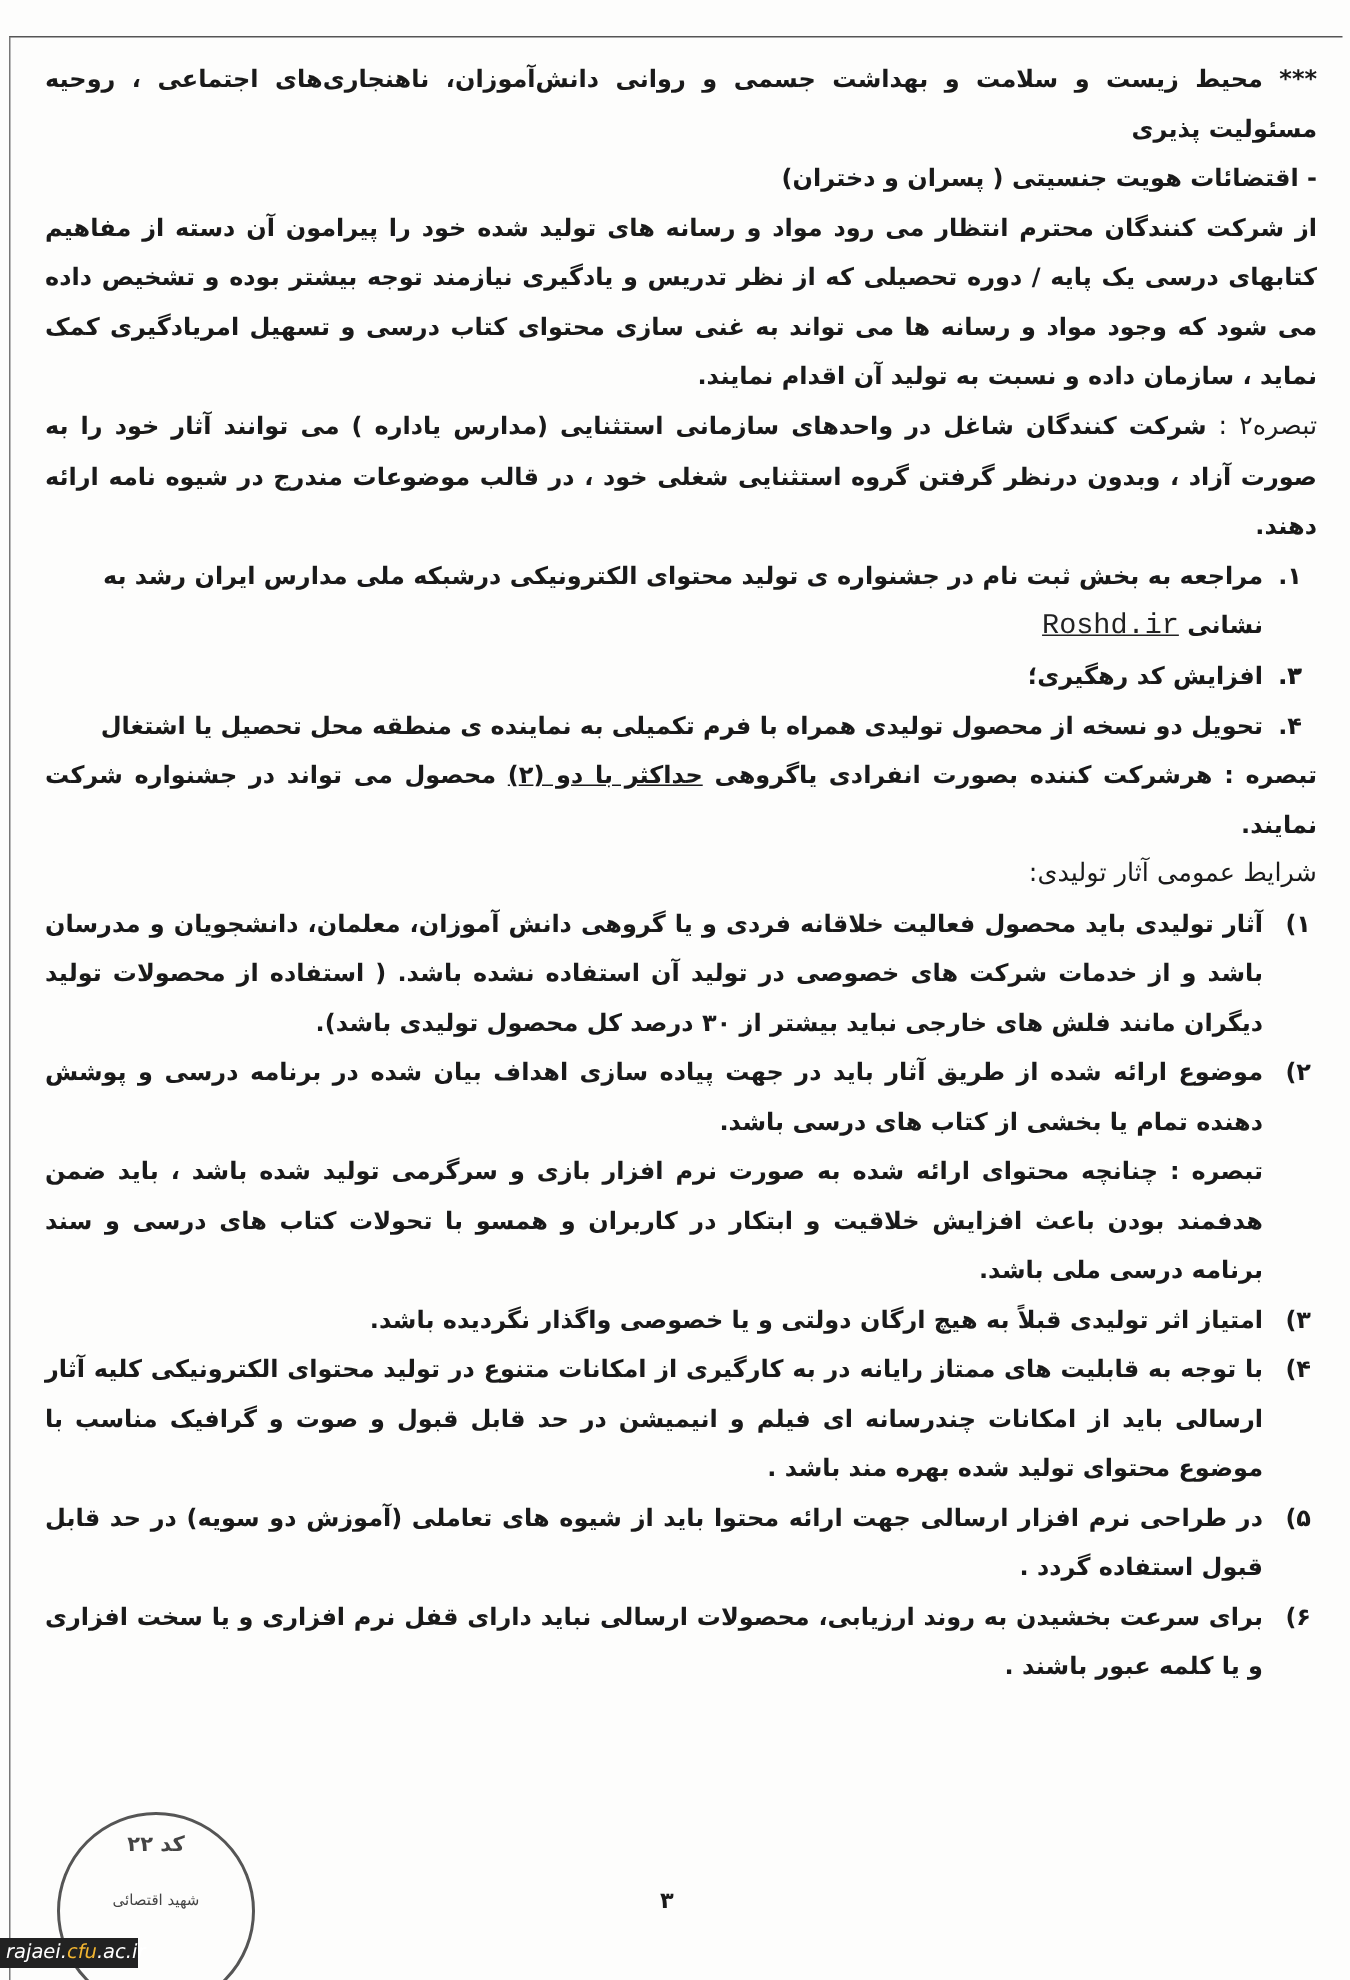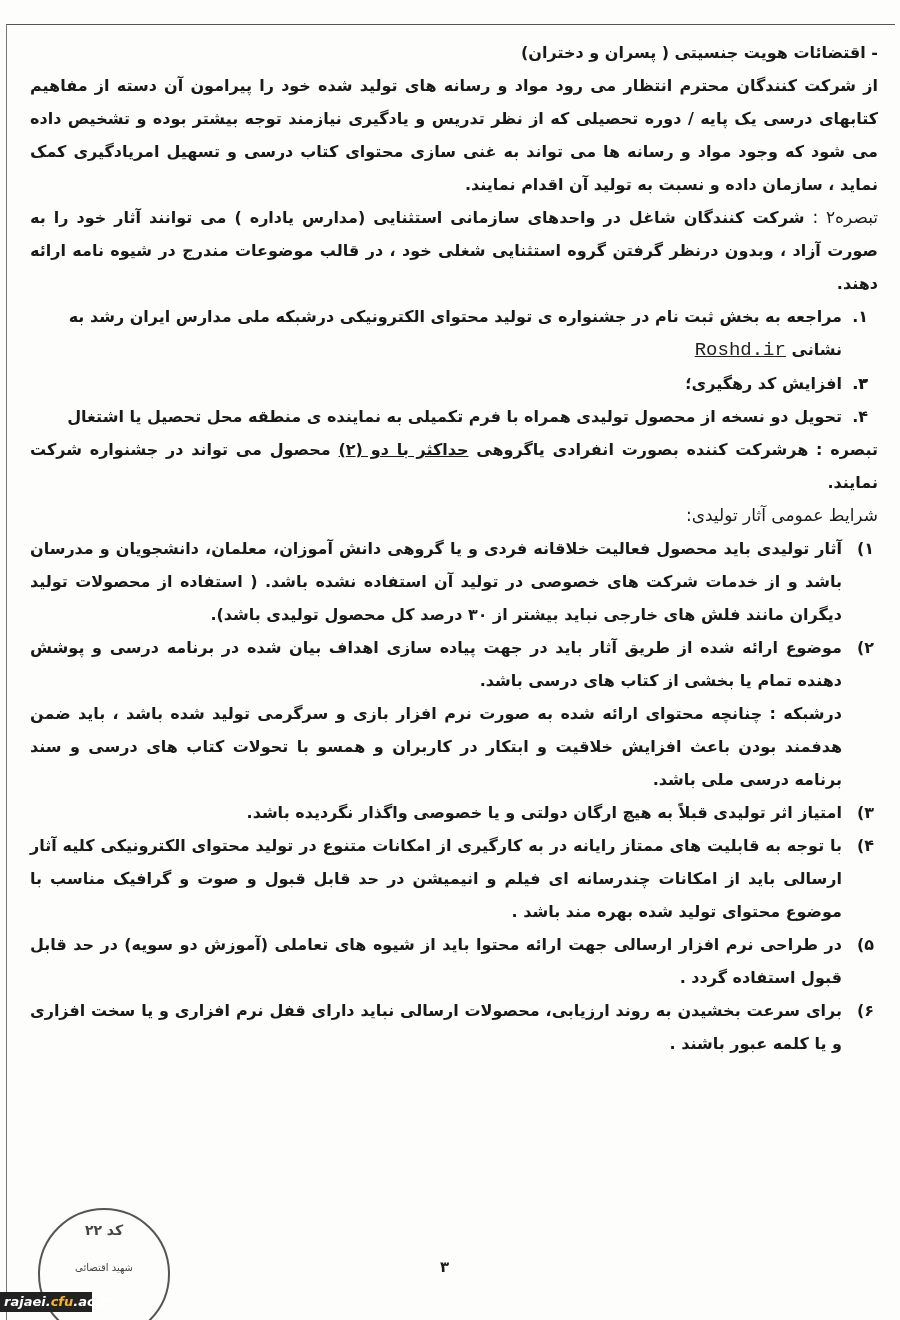--- a/index.html
+++ b/index.html
@@ -29,31 +29,32 @@
   }
   .stamp {
     position: absolute; left: 38px; top: 1208px; width: 128px; height: 128px;
     border: 2px solid #555; border-radius: 50%; color: #444;
     font-size: 11px; text-align: center; direction: rtl;
   }
   .stamp .code { position: absolute; top: 12px; left: 0; right: 0; font-size: 14px; font-weight: bold; }
   .stamp .mid { position: absolute; top: 52px; left: 0; right: 0; font-size: 10px; }
   .watermark {
     position: absolute; left: 0; top: 1292px; width: 88px; height: 20px; background: #222;
-    color: #fff; font-size: 13px; font-style: italic; font-weight: bold; line-height: 20px;
+    color: #fff; font-size: 13px; font-style: italic; font-weight: normal; line-height: 20px;
     padding-left: 4px; font-family: "DejaVu Sans", sans-serif;
   }
   .watermark .hl { color: #f2b531; }
 </style>
 </head>
 <body>
 
 <div class="page-frame"></div>
 
 <div class="content">
+  <p class="p">*** محیط زیست و سلامت و بهداشت جسمی و روانی دانش‌آموزان، ناهنجاری‌های اجتماعی ، روحیه مسئولیت پذیری</p>
   <p class="p">- اقتضائات هویت جنسیتی ( پسران و دختران)</p>
   <p class="p">از شرکت کنندگان محترم انتظار می رود مواد و رسانه های تولید شده خود را پیرامون آن دسته از مفاهیم کتابهای درسی یک پایه / دوره تحصیلی که از نظر تدریس و یادگیری نیازمند توجه بیشتر بوده و تشخیص داده می شود که وجود مواد و رسانه ها می تواند به غنی سازی محتوای کتاب درسی و تسهیل امریادگیری کمک نماید ، سازمان داده و نسبت به تولید آن اقدام نمایند.</p>
 
   <p class="p">
     <span class="bold-head">تبصره۲ :</span>
     <span>شرکت کنندگان شاغل در واحدهای سازمانی استثنایی (مدارس یاداره ) می توانند آثار خود را به صورت آزاد ، وبدون درنظر گرفتن گروه استثنایی شغلی خود ، در قالب موضوعات مندرج در شیوه نامه ارائه دهند.</span>
   </p>
 
   <ul class="num-list">
     <li>
@@ -80,21 +81,21 @@
 
   <p class="p bold-head">شرایط عمومی آثار تولیدی:</p>
   <ul class="num-list cond">
     <li>
       <span class="num">۱)</span>
       <span>آثار تولیدی باید محصول فعالیت خلاقانه فردی و یا گروهی دانش آموزان، معلمان، دانشجویان و مدرسان باشد و از خدمات شرکت های خصوصی در تولید آن استفاده نشده باشد. ( استفاده از محصولات تولید دیگران مانند فلش های خارجی نباید بیشتر از ۳۰ درصد کل محصول تولیدی باشد).</span>
     </li>
     <li>
       <span class="num">۲)</span>
       <span>موضوع ارائه شده از طریق آثار باید در جهت پیاده سازی اهداف بیان شده در برنامه درسی و پوشش دهنده تمام یا بخشی از کتاب های درسی باشد.</span>
-      <div>درشبکه : چنانچه محتوای ارائه شده به صورت نرم افزار بازی و سرگرمی تولید شده باشد ، باید ضمن هدفمند بودن باعث افزایش خلاقیت و ابتکار در کاربران و همسو با تحولات کتاب های درسی و سند برنامه درسی ملی باشد.</div>
+      <div>تبصره : چنانچه محتوای ارائه شده به صورت نرم افزار بازی و سرگرمی تولید شده باشد ، باید ضمن هدفمند بودن باعث افزایش خلاقیت و ابتکار در کاربران و همسو با تحولات کتاب های درسی و سند برنامه درسی ملی باشد.</div>
     </li>
     <li>
       <span class="num">۳)</span>
       <span>امتیاز اثر تولیدی قبلاً به هیچ ارگان دولتی و یا خصوصی واگذار نگردیده باشد.</span>
     </li>
     <li>
       <span class="num">۴)</span>
       <span>با توجه به قابلیت های ممتاز رایانه در به کارگیری از امکانات متنوع در تولید محتوای الکترونیکی کلیه آثار ارسالی باید از امکانات چندرسانه ای فیلم و انیمیشن در حد قابل قبول و صوت و گرافیک مناسب با موضوع محتوای تولید شده بهره مند باشد .</span>
     </li>
     <li>

